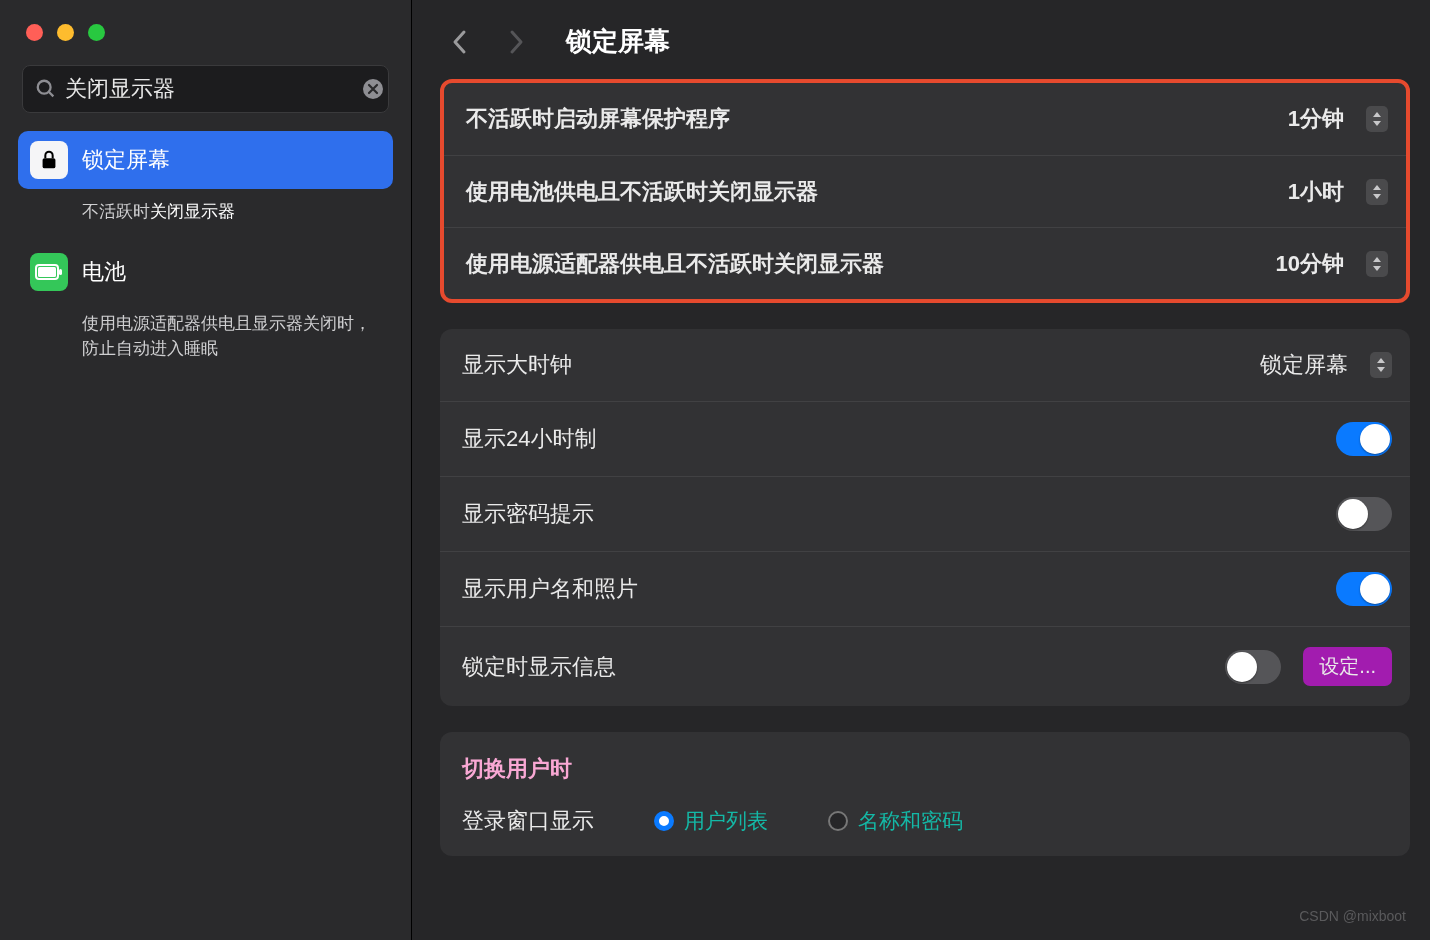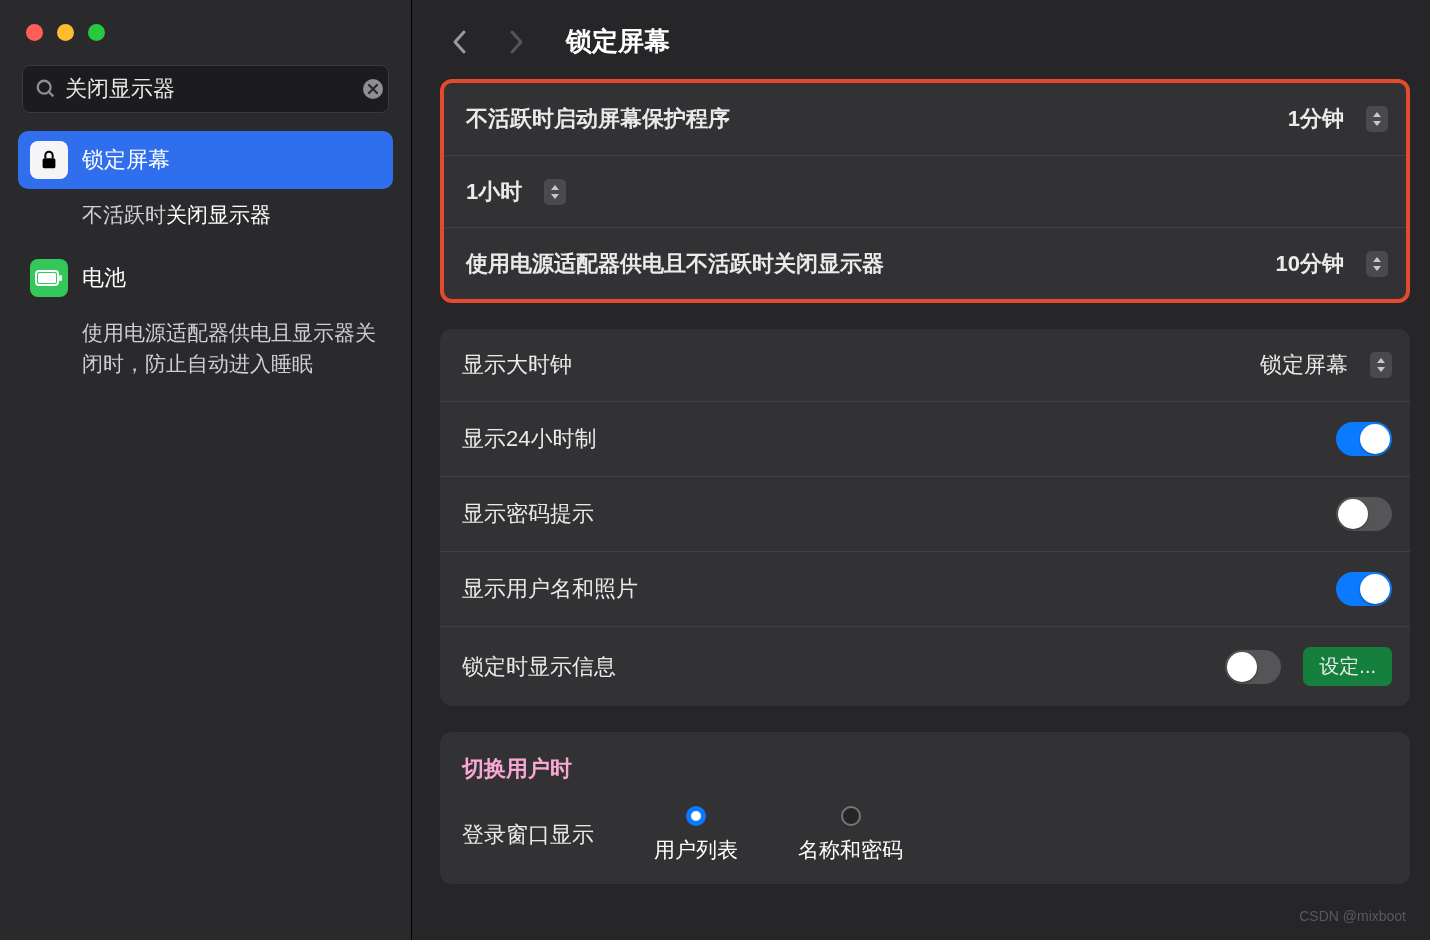--- a/index.html
+++ b/index.html
@@ -21,21 +21,21 @@
 .search-input { flex: 1; background: transparent; border: none; color: #e8e8e8; font-size: 22px; padding: 2px 8px; outline: none; }
 .search-clear { cursor: pointer; }
 
 .side-list { padding: 0 18px; }
 .side-item { display: flex; align-items: center; padding: 10px 12px; border-radius: 10px; gap: 14px; cursor: pointer; }
 .side-item.selected { background: #2f6fed; }
 .side-icon { width: 38px; height: 38px; border-radius: 8px; display: flex; align-items: center; justify-content: center; flex-shrink: 0; }
 .side-icon.lock { background: #f5f5f7; }
 .side-icon.battery { background: #34c759; }
 .side-label { font-size: 22px; color: #fff; }
-.side-sub { font-size: 21px; color: #cfcfd1; padding: 10px 12px 18px 64px; line-height: 1.5; }
+.side-sub { font-size: 17px; color: #cfcfd1; padding: 10px 12px 18px 64px; line-height: 1.5; }
 .side-sub .hl { color: #fff; font-weight: 500; }
 
 
 .main { flex: 1; background: #262628; display: flex; flex-direction: column; }
 .header { display: flex; align-items: center; gap: 28px; padding: 24px 32px 16px 34px; }
 .nav-arrow { width: 28px; height: 28px; display: flex; align-items: center; justify-content: center; cursor: pointer; }
 .title { font-size: 26px; font-weight: 700; color: #fff; margin-left: 8px; }
 
 .content { padding: 4px 20px 0 28px; overflow-y: auto; }
 .group { background: #323234; border-radius: 12px; margin-bottom: 26px; }
@@ -48,25 +48,25 @@
 .stepper { width: 22px; height: 26px; background: #4a4a4c; border-radius: 5px; display: flex; flex-direction: column; align-items: center; justify-content: center; cursor: pointer; }
 .stepper svg { display: block; }
 
 .toggle { width: 56px; height: 34px; border-radius: 17px; position: relative; cursor: pointer; }
 .toggle.on { background: #0a7aff; }
 .toggle.off { background: #555558; }
 .knob { width: 30px; height: 30px; background: #fff; border-radius: 50%; position: absolute; top: 2px; box-shadow: 0 1px 2px rgba(0,0,0,.4); }
 .toggle.on .knob { right: 2px; }
 .toggle.off .knob { left: 2px; }
 
-.btn { background: #15803d; color: #eaeaea; font-size: 20px; padding: 6px 16px; border-radius: 7px; border: none; cursor: pointer; }
+.btn { background: #a21caf; color: #eaeaea; font-size: 20px; padding: 6px 16px; border-radius: 7px; border: none; cursor: pointer; }
 
 .section-title { font-size: 22px; font-weight: 700; color: #f9a8d4; padding: 22px 22px 6px 22px; }
 .radio-row { display: flex; align-items: center; gap: 60px; padding: 16px 22px 20px 22px; }
-.radio-opt { display: flex; align-items: center; gap: 10px; font-size: 21px; color: #ffffff; flex-direction: column; }
+.radio-opt { display: flex; align-items: center; gap: 10px; font-size: 21px; color: #14b8a6; }
 .radio { width: 20px; height: 20px; border-radius: 50%; border: 5px solid #0a7aff; background: #fff; }
 .radio.empty { border: 2px solid #777; background: #262628; width: 20px; height: 20px; }
 
 .watermark { position: fixed; bottom: 16px; right: 24px; font-size: 14px; color: #5a5a5c; }
 </style>
 </head>
 <body>
 
 <div class="window">
   <aside class="sidebar">
@@ -140,20 +140,21 @@
             <span class="value">1分钟</span>
             <span class="stepper">
                 <svg width="12" height="18" viewBox="0 0 12 18" fill="#c8c8ca">
                   <polygon points="6,2 10,7 2,7"></polygon>
                   <polygon points="6,16 10,11 2,11"></polygon>
                 </svg>
               </span>
           </div>
         </div>
         <div class="row">
+          <div class="row-label">使用电池供电且不活跃时关闭显示器</div>
           <div class="row-right">
             <span class="value">1小时</span>
             <span class="stepper">
                 <svg width="12" height="18" viewBox="0 0 12 18" fill="#c8c8ca">
                   <polygon points="6,2 10,7 2,7"></polygon>
                   <polygon points="6,16 10,11 2,11"></polygon>
                 </svg>
               </span>
           </div>
         </div>

